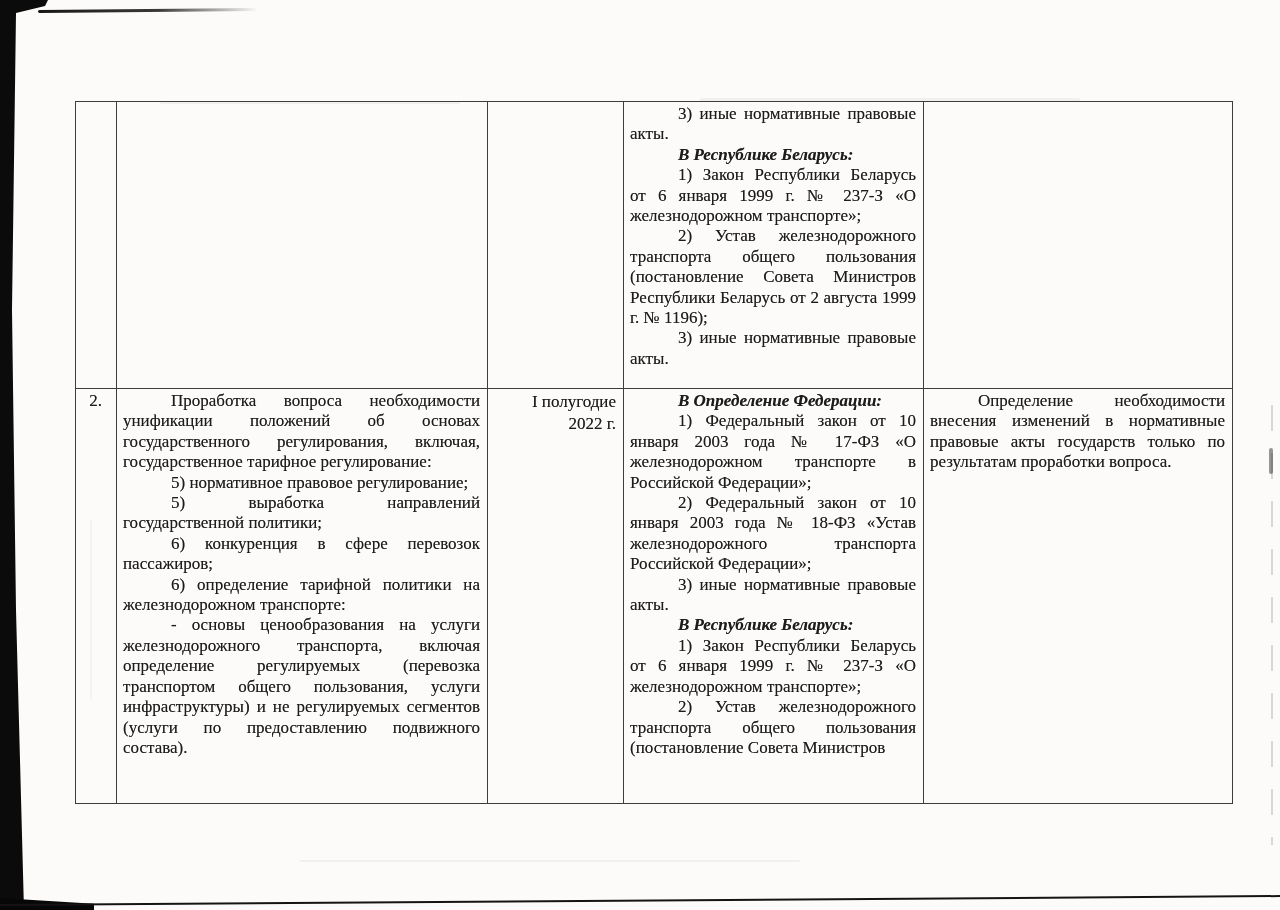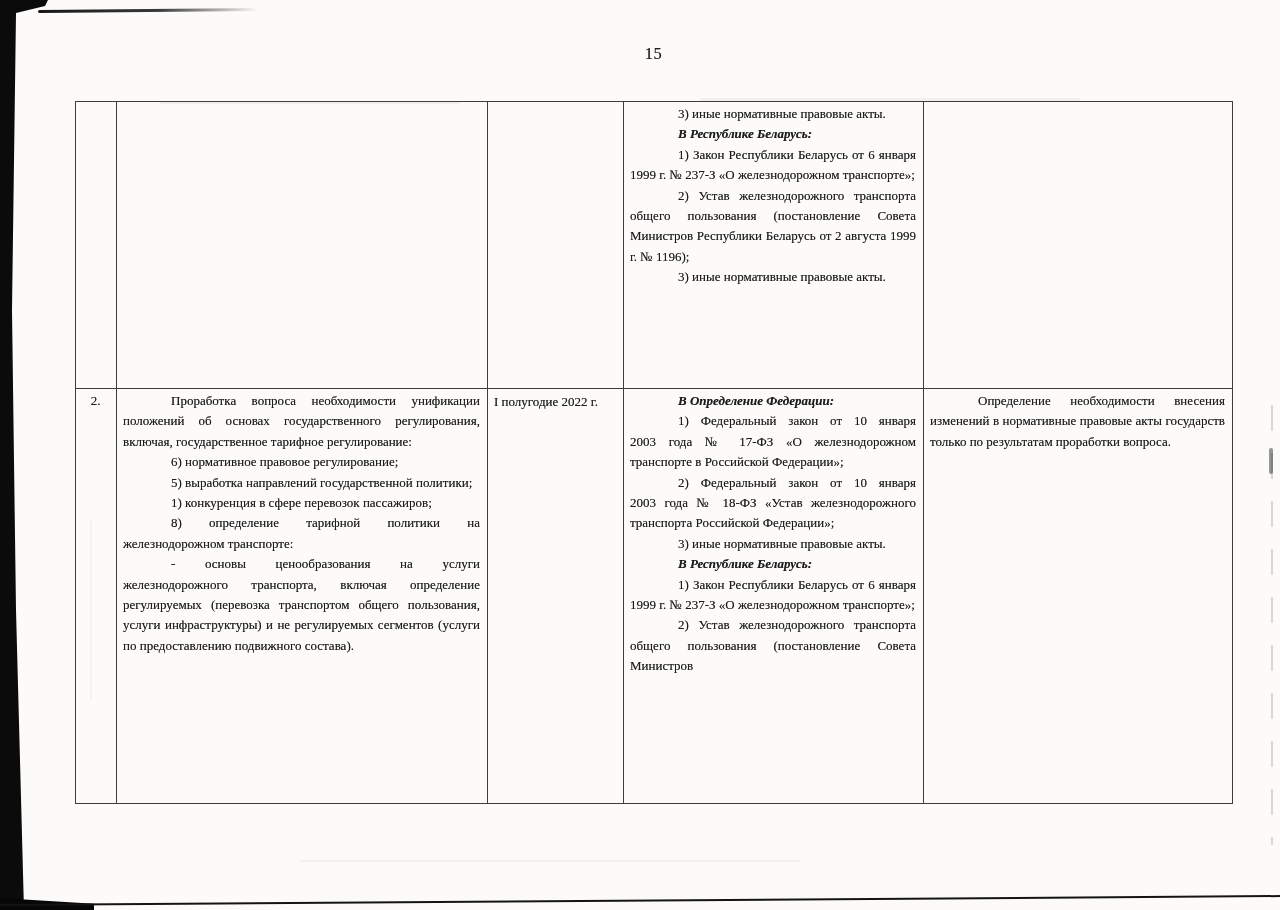--- a/index.html
+++ b/index.html
@@ -47,30 +47,30 @@
   .margin-blot{position:absolute;left:1269px;top:448px;width:4px;height:26px;background:rgba(25,25,25,0.45);border-radius:2px;}
   
   .page-number{
     position:absolute;left:75px;top:44px;width:1157px;
     text-align:center;font-size:16.5px;letter-spacing:0.5px;
   }
   
   table.doc{
     position:absolute;left:75px;top:101px;
     width:1157px;border-collapse:collapse;table-layout:fixed;
-    font-size:13px;line-height:20.4px;
+    font-size:17px;line-height:20.4px;
   }
   table.doc td{
     border:1.4px solid var(--border);
     vertical-align:top;
     padding:2px 7px 0 6px;
     overflow:hidden;
   }
   td.num{text-align:center;padding-top:4px;}
-  td.term{text-align:left;padding-top:4px;line-height:22px;}
+  td.term{text-align:right;padding-top:4px;line-height:22px;}
   .term-text{display:inline-block;max-width:110px;}
   tr.row-cont{height:287px;}
   tr.row-main{height:415px;}
   .para{
     margin:0;text-align:justify;text-indent:48px;
     text-shadow:0 0 0.5px rgba(25,25,25,0.55);
   }
   .para.bold{font-weight:700;font-style:italic;}
   .page-number,.num,.term-text{text-shadow:0 0 0.5px rgba(25,25,25,0.55);}
 </style>
@@ -81,21 +81,20 @@
 
   <div class="left-bar"></div>
   <div class="top-line"></div>
   <div class="streak s1"></div>
   <div class="streak s2"></div>
   <div class="streak s3"></div>
   <div class="streak s4"></div>
   <div class="margin-streak"></div>
   <div class="margin-blot"></div>
 
-  <div class="page-number">15</div>
 
   <table class="doc">
     <colgroup>
       <col style="width:41px">
       <col style="width:371px">
       <col style="width:136px">
       <col style="width:300px">
       <col style="width:309px">
     </colgroup>
     <tbody>
@@ -109,24 +108,24 @@
             <p class="para">1) Закон Республики Беларусь от 6 января 1999 г. №&nbsp;237-З «О железнодорожном транспорте»;</p>
             <p class="para">2) Устав железнодорожного транспорта общего пользования (постановление Совета Министров Республики Беларусь от 2 августа 1999 г. №&nbsp;1196);</p>
             <p class="para">3) иные нормативные правовые акты.</p>
           </td>
       <td class="outcome"></td>
     </tr>
     <tr class="row-main">
       <td class="num">2.</td>
       <td class="measure">
             <p class="para">Проработка вопроса необходимости унификации положений об основах государственного регулирования, включая, государственное тарифное регулирование:</p>
-            <p class="para">6) нормативное правовое регулирование;</p>
+            <p class="para">5) нормативное правовое регулирование;</p>
             <p class="para">5) выработка направлений государственной политики;</p>
-            <p class="para">1) конкуренция в сфере перевозок пассажиров;</p>
-            <p class="para">8) определение тарифной политики на железнодорожном транспорте:</p>
+            <p class="para">6) конкуренция в сфере перевозок пассажиров;</p>
+            <p class="para">6) определение тарифной политики на железнодорожном транспорте:</p>
             <p class="para">- основы ценообразования на услуги железнодорожного транспорта, включая определение регулируемых (перевозка транспортом общего пользования, услуги инфраструктуры) и не регулируемых сегментов (услуги по предоставлению подвижного состава).</p>
           </td>
       <td class="term"><span class="term-text">I полугодие 2022&nbsp;г.</span></td>
       <td class="legal">
             <p class="para bold">В Определение Федерации:</p>
             <p class="para">1) Федеральный закон от 10 января 2003&nbsp;года №&nbsp;17-ФЗ «О железнодорожном транспорте в Российской Федерации»;</p>
             <p class="para">2) Федеральный закон от 10 января 2003&nbsp;года №&nbsp;18-ФЗ «Устав железнодорожного транспорта Российской Федерации»;</p>
             <p class="para">3) иные нормативные правовые акты.</p>
             <p class="para bold">В Республике Беларусь:</p>
             <p class="para">1) Закон Республики Беларусь от 6 января 1999 г. №&nbsp;237-З «О железнодорожном транспорте»;</p>

